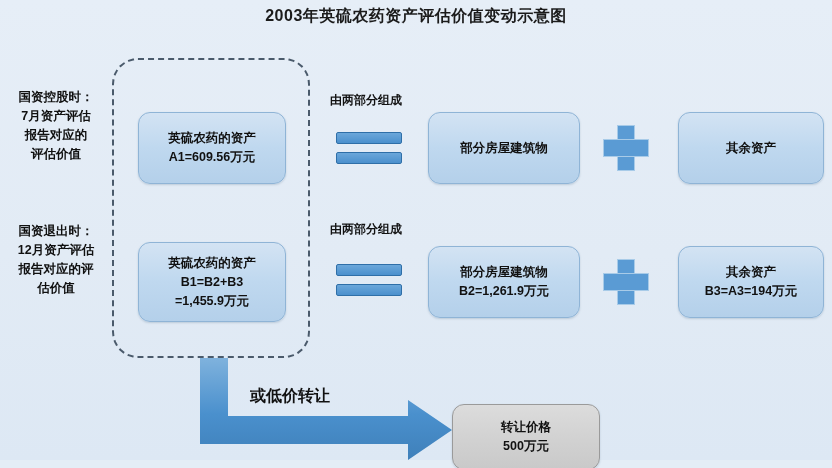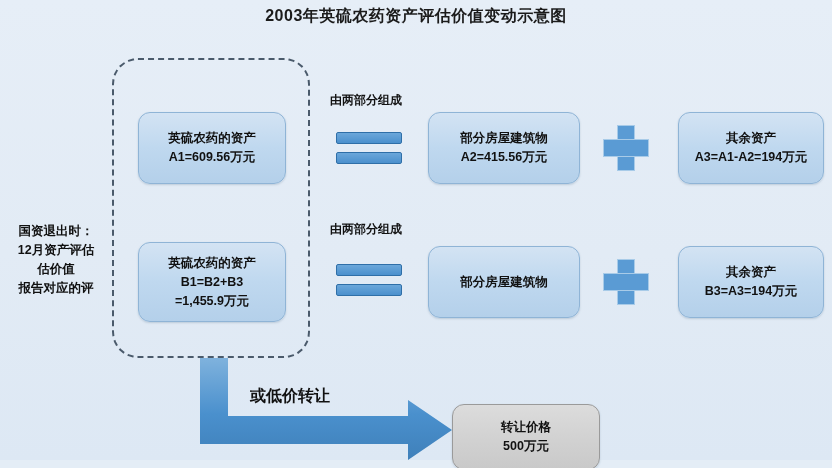--- a/index.html
+++ b/index.html
@@ -155,70 +155,75 @@
 </style>
 </head>
 <body>
 
 <div id="stage">
 
   <div class="title">2003年英硫农药资产评估价值变动示意图</div>
 
   <div class="dashed-group"></div>
 
+  <div class="side-label" style="left:4px; top:88px;">
+    <span class="hdr">国资控股时：</span>
+    <span class="ln">7月资产评估</span>
+    <span class="ln">报告对应的</span>
+    <span class="ln">评估价值</span>
+  </div>
 
   <div class="side-label" style="left:4px; top:222px;">
     <span class="hdr">国资退出时：</span>
     <span class="ln">12月资产评估</span>
+    <span class="ln">报告对应的评</span>
     <span class="ln">估价值</span>
-    <span class="ln">报告对应的评</span>
   </div>
 
   <div class="node" style="left:138px; top:112px; width:148px; height:72px;">
     <span class="ln">英硫农药的资产</span>
     <span class="ln">A1=609.56万元</span>
   </div>
 
   <div class="op-caption" style="left:330px; top:92px;">由两部分组成</div>
 
   <div class="op-equals" style="left:336px; top:132px;">
     <span class="bar top"></span>
     <span class="bar bottom"></span>
   </div>
 
   <div class="node" style="left:428px; top:112px; width:152px; height:72px;">
     <span class="ln">部分房屋建筑物</span>
-    <span class="ln">A2=415.56万元</span>
   </div>
 
   <div class="op-plus" style="left:603px; top:125px;">
     <span class="cross-v"></span>
     <span class="cross-h"></span>
   </div>
 
   <div class="node" style="left:678px; top:112px; width:146px; height:72px;">
     <span class="ln">其余资产</span>
-    <span class="ln">A3=A1-A2=194万元</span>
   </div>
 
   <div class="node" style="left:138px; top:242px; width:148px; height:80px;">
     <span class="ln">英硫农药的资产</span>
     <span class="ln">B1=B2+B3</span>
     <span class="ln">=1,455.9万元</span>
   </div>
 
   <div class="op-caption" style="left:330px; top:221px;">由两部分组成</div>
 
   <div class="op-equals" style="left:336px; top:264px;">
     <span class="bar top"></span>
     <span class="bar bottom"></span>
   </div>
 
   <div class="node" style="left:428px; top:246px; width:152px; height:72px;">
     <span class="ln">部分房屋建筑物</span>
+    <span class="ln">B2=1,261.9万元</span>
   </div>
 
   <div class="op-plus" style="left:603px; top:259px;">
     <span class="cross-v"></span>
     <span class="cross-h"></span>
   </div>
 
   <div class="node" style="left:678px; top:246px; width:146px; height:72px;">
     <span class="ln">其余资产</span>
     <span class="ln">B3=A3=194万元</span>

